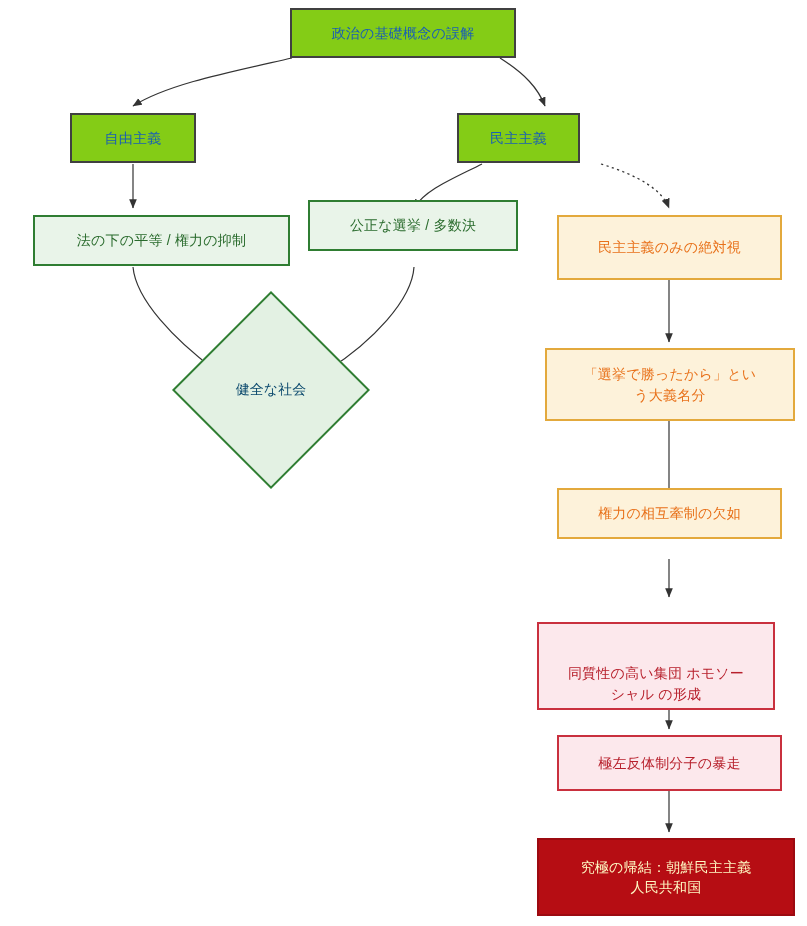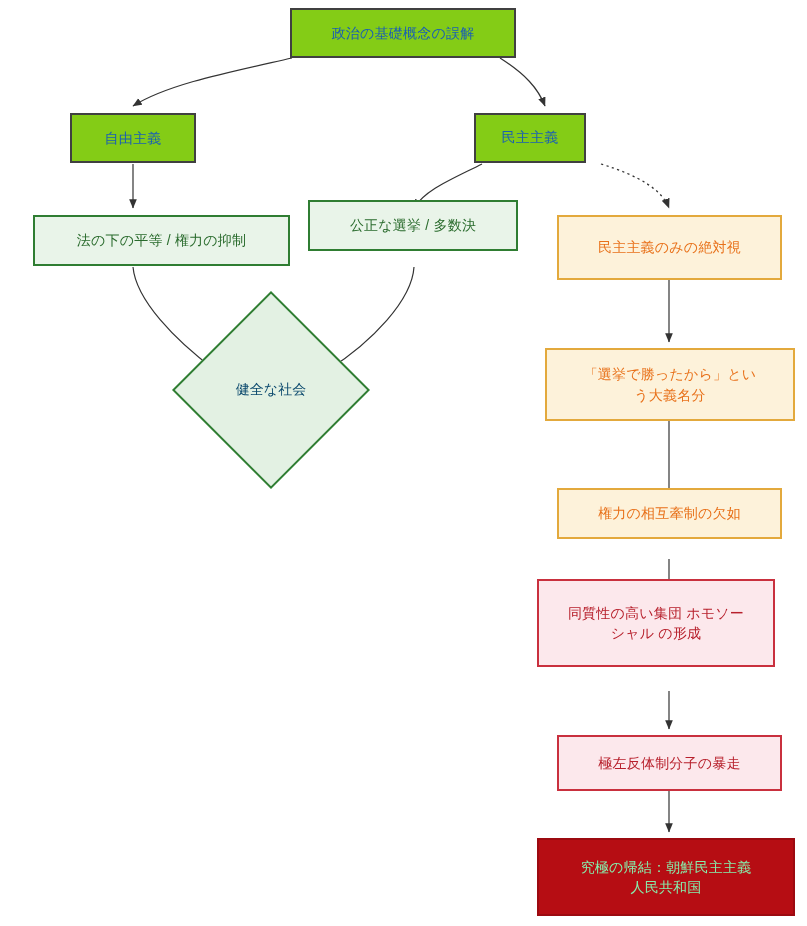--- a/index.html
+++ b/index.html
@@ -61,21 +61,21 @@
   
   .n-pink {
     background: #fce8ec;
     border: 2px solid #c9303e;
     color: #b7202c;
   }
   
   .n-darkred {
     background: #b60d13;
     border: 2px solid #9c0a10;
-    color: #86efac;
+    color: #fef9c3;
   }
   
   .diamond-wrap {
     position: absolute;
     z-index: 2;
   }
   .diamond-shape {
     position: absolute;
     left: 0; top: 0;
     width: 100%;
@@ -136,21 +136,21 @@
   </svg>
 
   <div class="node n-blue" style="left:290px; top:8px; width:226px; height:50px;">
     <span class="lbl">政治の基礎概念の誤解</span>
   </div>
 
   <div class="node n-blue" style="left:70px; top:113px; width:126px; height:50px;">
     <span class="lbl">自由主義</span>
   </div>
 
-  <div class="node n-blue" style="left:474px; top:113px; width:112px; height:50px;font-family:Liberation Mono, monospace;">
+  <div class="node n-blue" style="left:457px; top:113px; width:123px; height:50px;">
     <span class="lbl">民主主義</span>
   </div>
 
   <div class="node n-green" style="left:5px; top:215px; width:257px; height:51px;margin-left:28px;">
     <span class="lbl">法の下の平等 / 権力の抑制</span>
   </div>
 
   <div class="node n-green" style="left:308px; top:200px; width:210px; height:51px;">
     <span class="lbl">公正な選挙 / 多数決</span>
   </div>
@@ -166,21 +166,21 @@
 
   <div class="node n-orange" style="left:545px; top:348px; width:250px; height:73px;">
     <span class="lbl">「選挙で勝ったから」とい
 う大義名分</span>
   </div>
 
   <div class="node n-orange" style="left:557px; top:488px; width:225px; height:51px;">
     <span class="lbl">権力の相互牽制の欠如</span>
   </div>
 
-  <div class="node n-pink" style="left:537px; top:579px; width:238px; height:88px;">
+  <div class="node n-pink" style="left:537px; top:622px; width:238px; height:88px;align-items:flex-end;">
     <span class="lbl">同質性の高い集団 ホモソー
 シャル の形成</span>
   </div>
 
   <div class="node n-pink" style="left:557px; top:735px; width:225px; height:56px;">
     <span class="lbl">極左反体制分子の暴走</span>
   </div>
 
   <div class="node n-darkred" style="left:537px; top:838px; width:258px; height:78px;">
     <span class="lbl">究極の帰結：朝鮮民主主義

